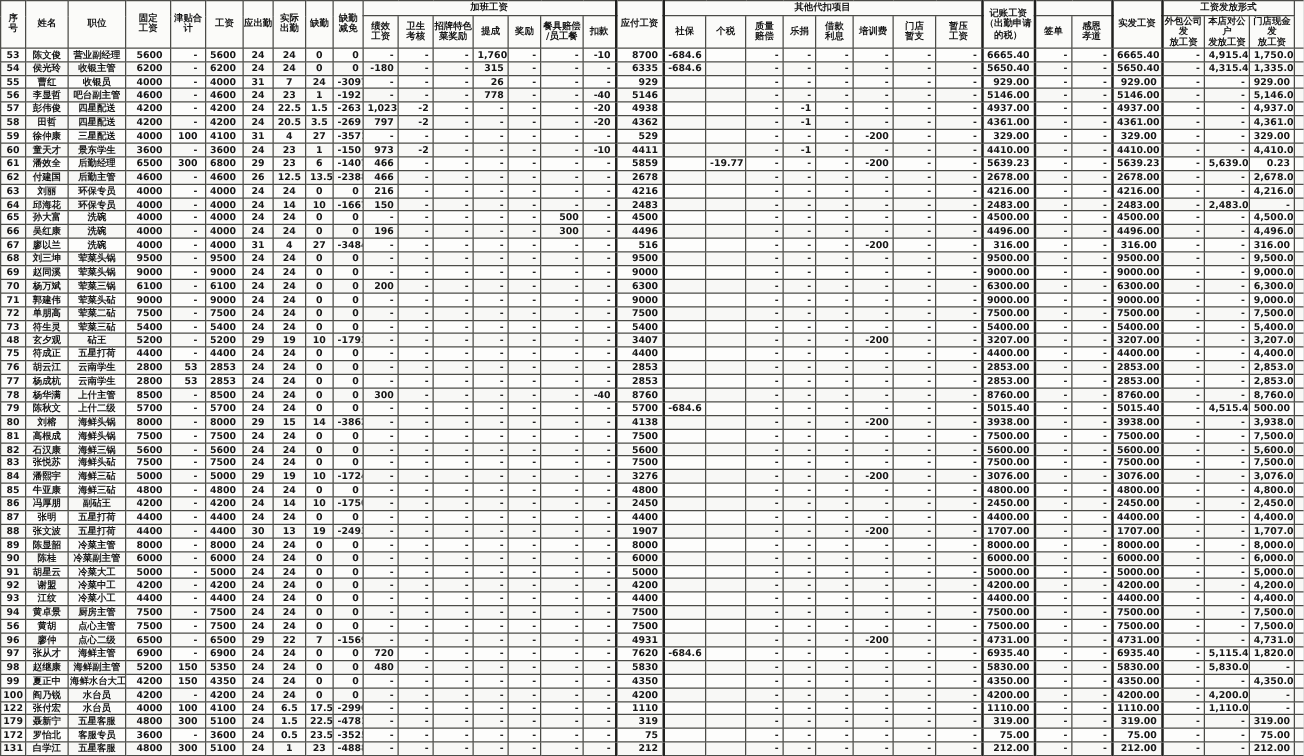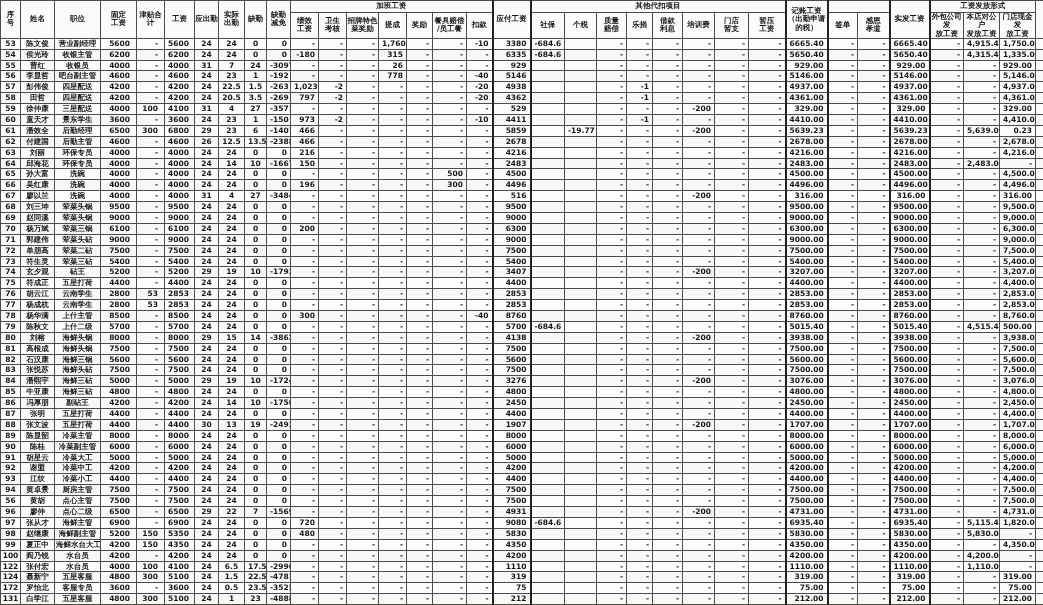--- a/index.html
+++ b/index.html
@@ -139,21 +139,21 @@
           <td>24</td>
           <td>0</td>
           <td>0</td>
           <td>-</td>
           <td>-</td>
           <td>-</td>
           <td>1,760</td>
           <td>-</td>
           <td>-</td>
           <td>-10</td>
-          <td>3380</td>
+          <td>8700</td>
           <td>-684.6</td>
           <td></td>
           <td>-</td>
           <td>-</td>
           <td>-</td>
           <td>-</td>
           <td>-</td>
           <td>-</td>
           <td>6665.40</td>
           <td>-</td>
@@ -878,21 +878,21 @@
           <td>5400.00</td>
           <td>-</td>
           <td>-</td>
           <td>5400.00</td>
           <td>-</td>
           <td>-</td>
           <td>5,400.00</td>
           <td></td>
         </tr>
         <tr>
-          <td>74</td>
+          <td>48</td>
           <td>玄夕观</td>
           <td>砧王</td>
           <td>5200</td>
           <td>-</td>
           <td>5200</td>
           <td>29</td>
           <td>19</td>
           <td>10</td>
           <td>-1793</td>
           <td>-</td>
@@ -1723,21 +1723,21 @@
           <td>24</td>
           <td>0</td>
           <td>0</td>
           <td>720</td>
           <td>-</td>
           <td>-</td>
           <td>-</td>
           <td>-</td>
           <td>-</td>
           <td>-</td>
-          <td>9080</td>
+          <td>7620</td>
           <td>-684.6</td>
           <td></td>
           <td>-</td>
           <td>-</td>
           <td>-</td>
           <td>-</td>
           <td>-</td>
           <td>-</td>
           <td>6935.40</td>
           <td>-</td>
@@ -1886,21 +1886,21 @@
           <td>1110.00</td>
           <td>-</td>
           <td>-</td>
           <td>1110.00</td>
           <td>-</td>
           <td>1,110.00</td>
           <td>-</td>
           <td></td>
         </tr>
         <tr>
-          <td>124</td>
+          <td>179</td>
           <td>聂新宁</td>
           <td>五星客服</td>
           <td>4800</td>
           <td>300</td>
           <td>5100</td>
           <td>24</td>
           <td>1.5</td>
           <td>22.5</td>
           <td>-4781</td>
           <td>-</td>

